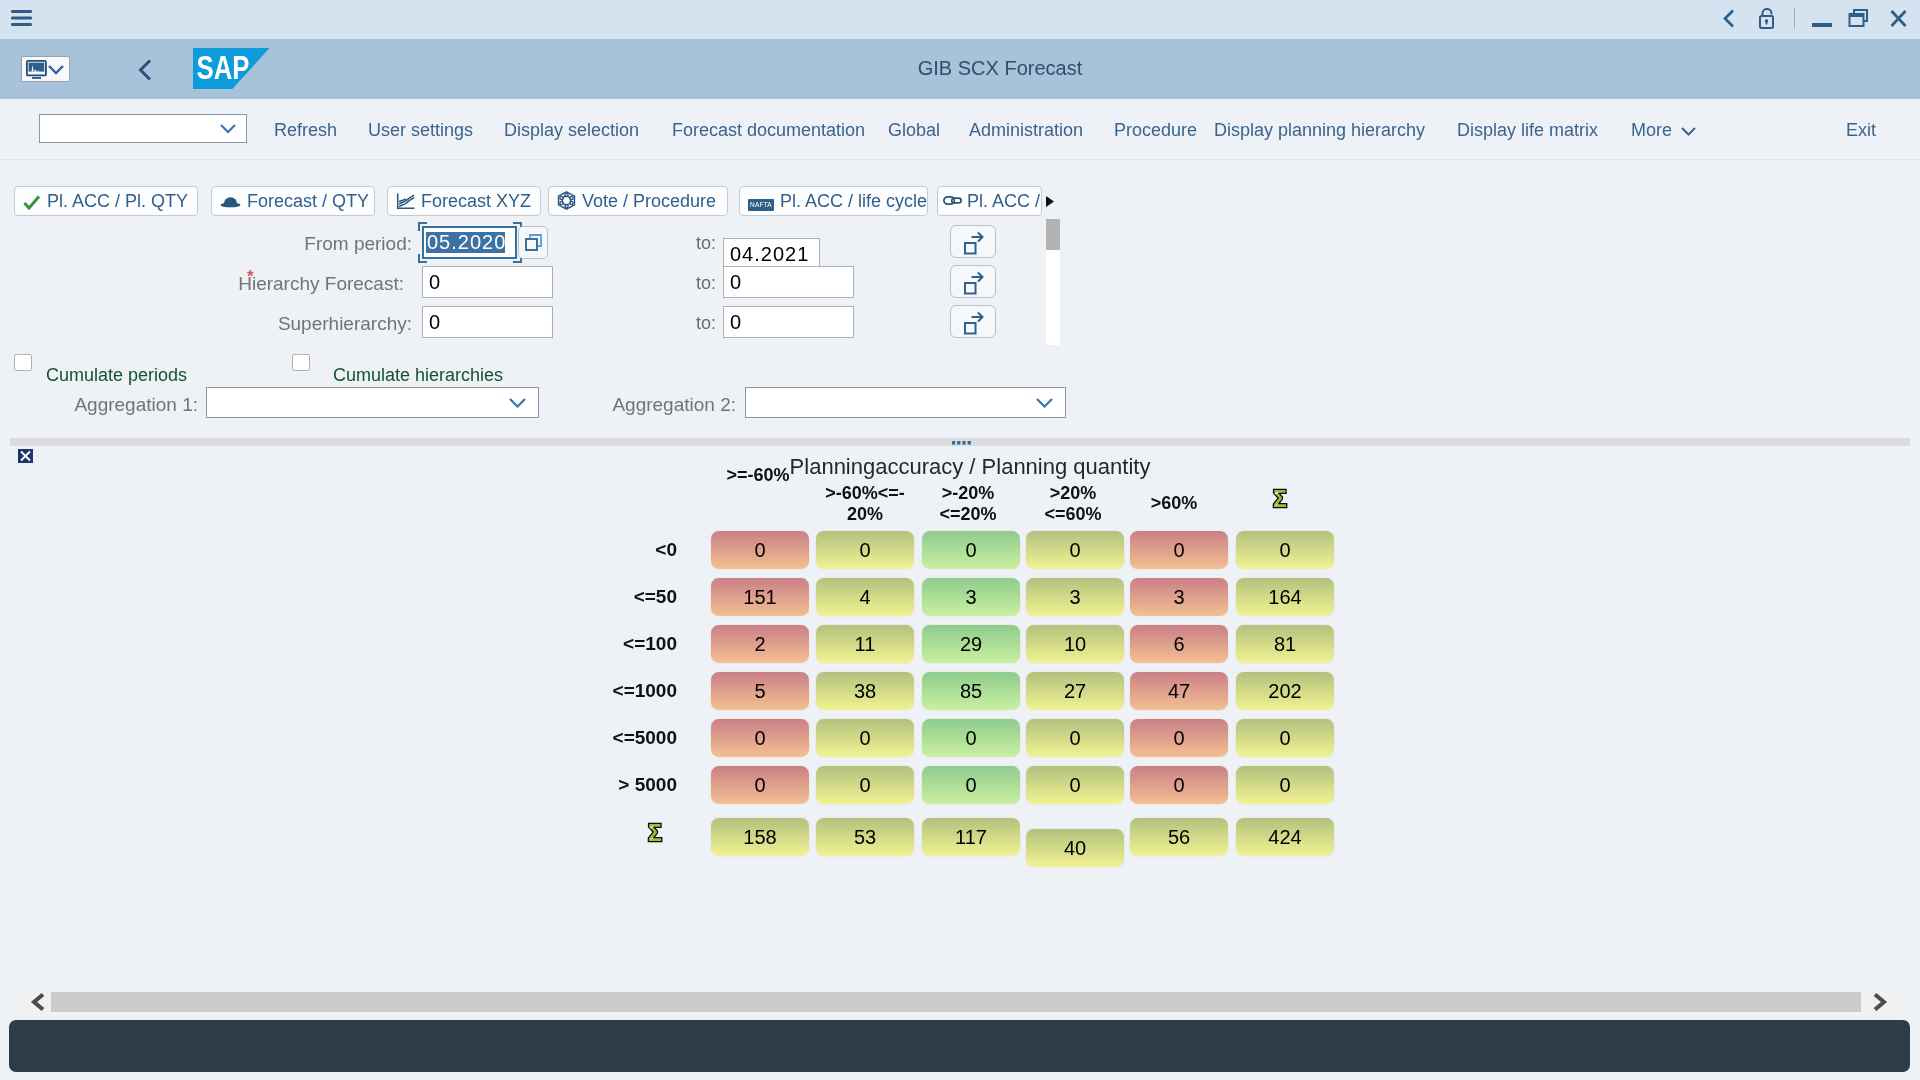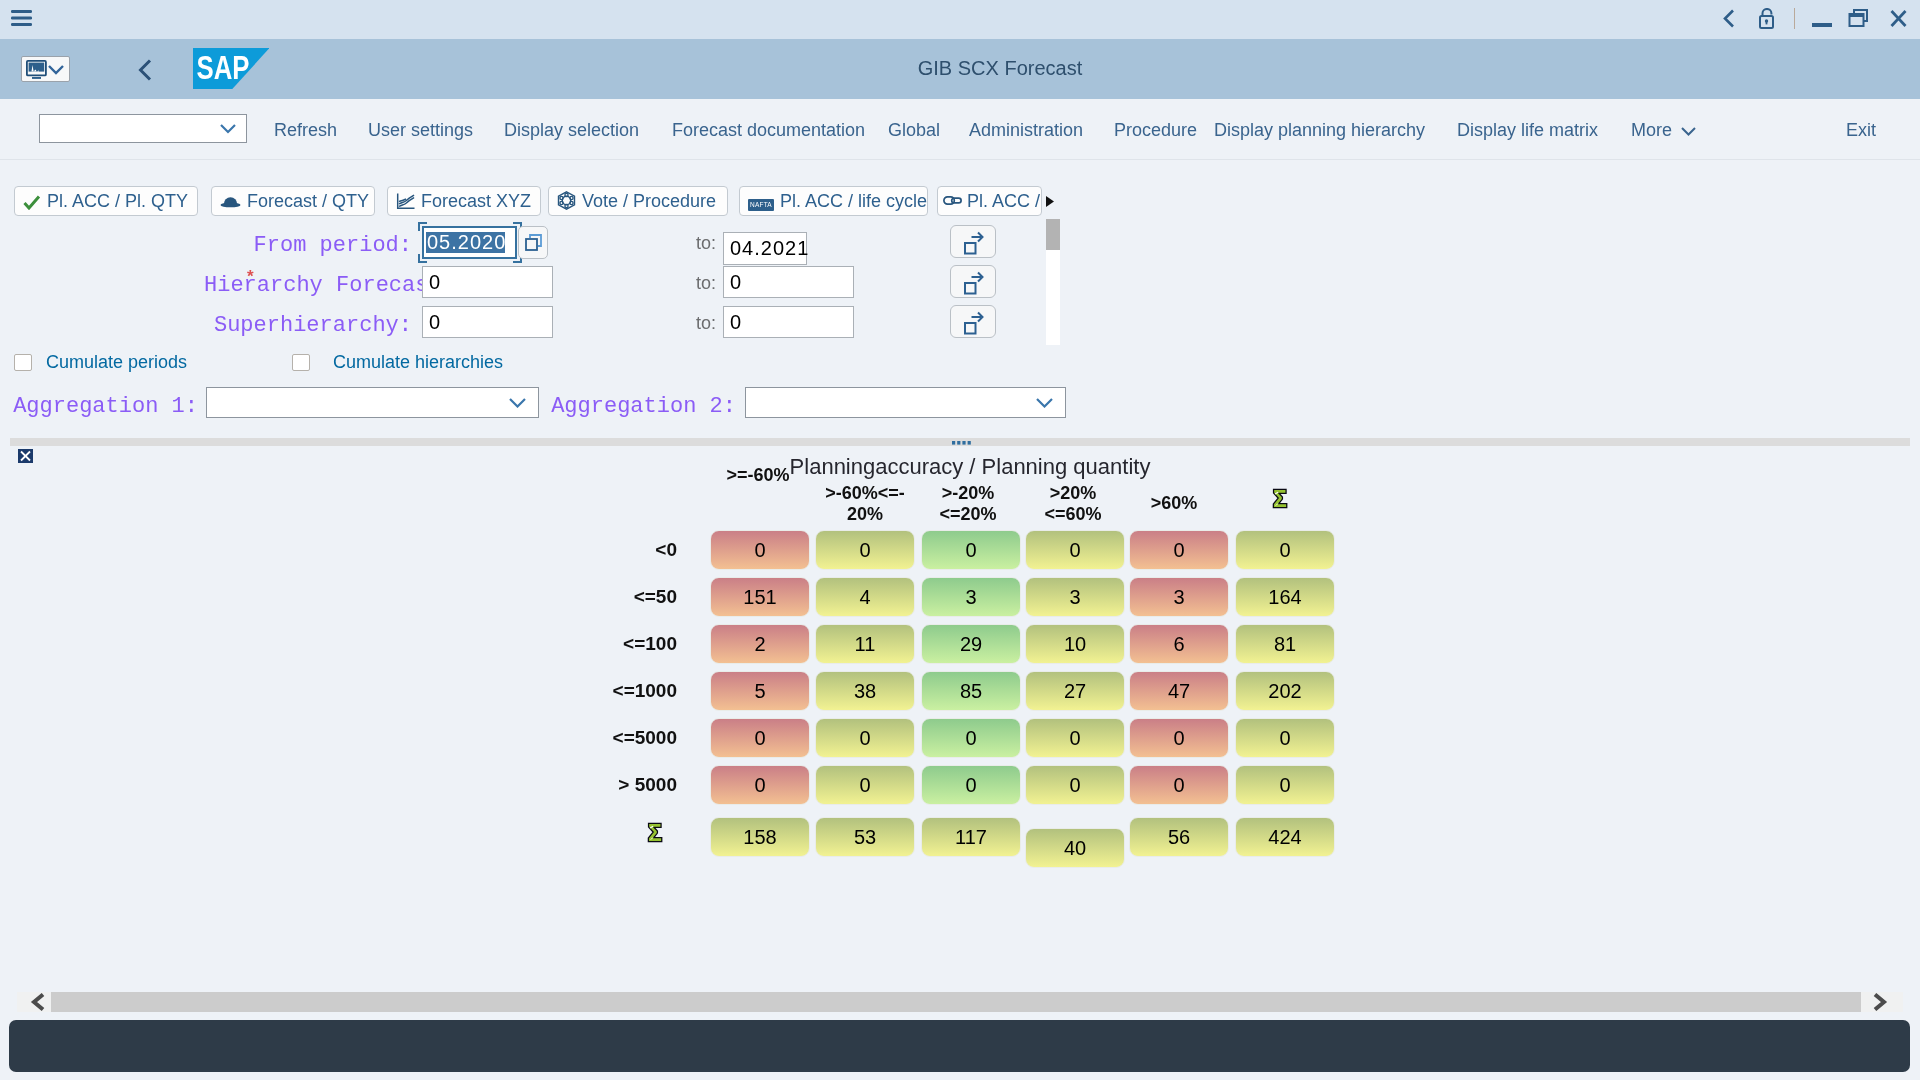--- a/index.html
+++ b/index.html
@@ -15,26 +15,26 @@
   
   #menubar { left:0; top:99px; width:1920px; height:61px; background:#eef2f7; border-bottom:1px solid #dfe4ea; }
   .menuitem { position:absolute; top:120px; font-size:18px; color:#3a648e; white-space:nowrap; }
   #combo0 { left:39px; top:114px; width:208px; height:29px; background:#fff; border:1px solid #8d959e; }
 
   
   .tbtn { position:absolute; top:186px; height:30px; background:#fdfdfd; border:1px solid #c3cad1; border-radius:4px; color:#2e608e; font-size:18px; line-height:28px; white-space:nowrap; padding-left:8px; overflow:hidden; }
   .tbtn svg, .tbtn .bicon { vertical-align:-3px; margin-right:6px; }
 
   
-  .flabel { position:absolute; font-size:22px; color:#8b5cf6; text-align:right; white-space:nowrap;font-family:Liberation Mono, monospace; }
+  .flabel { position:absolute; font-size:19px; color:#737373; text-align:right; white-space:nowrap; }
   .tolabel { position:absolute; font-size:18px; color:#6b6c6e; }
   .finput { position:absolute; background:#fff; border:1px solid #aab0b6; font-family:"Liberation Sans",sans-serif; font-size:20px; letter-spacing:1px; color:#000; padding-left:6px; }
   .mbtn { position:absolute; width:46px; height:33px; background:#f6f7f8; border:1px solid #bac0c6; border-radius:6px; }
   .cb { position:absolute; width:18px; height:17px; background:#fff; border:1px solid #b5b1ab; border-radius:2px; }
-  .cblabel { position:absolute; font-size:18px; color:#0369a1; }
+  .cblabel { position:absolute; font-size:18px; color:#14532d;margin-top:13px; }
   .combo { position:absolute; height:31px; background:#fff; border:1px solid #8d959e; }
 
   
   #splitter { left:10px; top:438px; width:1900px; height:8px; background:#dcdcdc; }
 
   .fcorner::before, .fcorner::after, .fcorner span::before, .fcorner span::after {
     content:""; position:absolute; width:7px; height:7px; border:2px solid #35719f;
   }
   .fcorner::before { left:0; top:0; border-right:none; border-bottom:none; }
   .fcorner::after { right:0; top:0; border-left:none; border-bottom:none; }
@@ -184,21 +184,21 @@
 <div class="fcorner abs" style="left:418px;top:222px;width:104px;height:41px;pointer-events:none"><span></span></div>
 <div class="abs" style="left:518px;top:226px;width:30px;height:33px;background:#f6f7f8;border:1px solid #bac0c6;border-radius:5px">
   <svg style="position:absolute;left:6px;top:7px" width="17" height="17" viewBox="0 0 17 17">
       <g fill="none">
         <path d="M5 4 L5 1 L16 1 L16 12 L13 12" stroke="#5b9bd5" stroke-width="1.8"></path>
         <rect x="1" y="5" width="11" height="11" stroke="#2c6091" stroke-width="1.8"></rect>
       </g>
     </svg>
 </div>
 <div class="tolabel" style="left:696px;top:233px">to:</div>
-<div class="finput" style="left:723px;top:232px;width:84px;height:33px;line-height:31px">04.2021</div>
+<div class="finput" style="left:723px;top:238px;width:97px;height:33px;line-height:31px">04.2021</div>
 <div class="mbtn" style="left:950px;top:225px">
     <svg style="position:absolute;left:10px;top:3px" width="26" height="26" viewBox="0 0 26 26">
       <g fill="none" stroke="#2c6091" stroke-width="2">
         <rect x="4" y="14" width="10.5" height="10.5"></rect>
         <line x1="10.5" y1="8" x2="20" y2="8"></line>
         <polyline points="17,3.5 21.5,8 17,12.5"></polyline>
       </g>
     </svg>
   </div>
 

